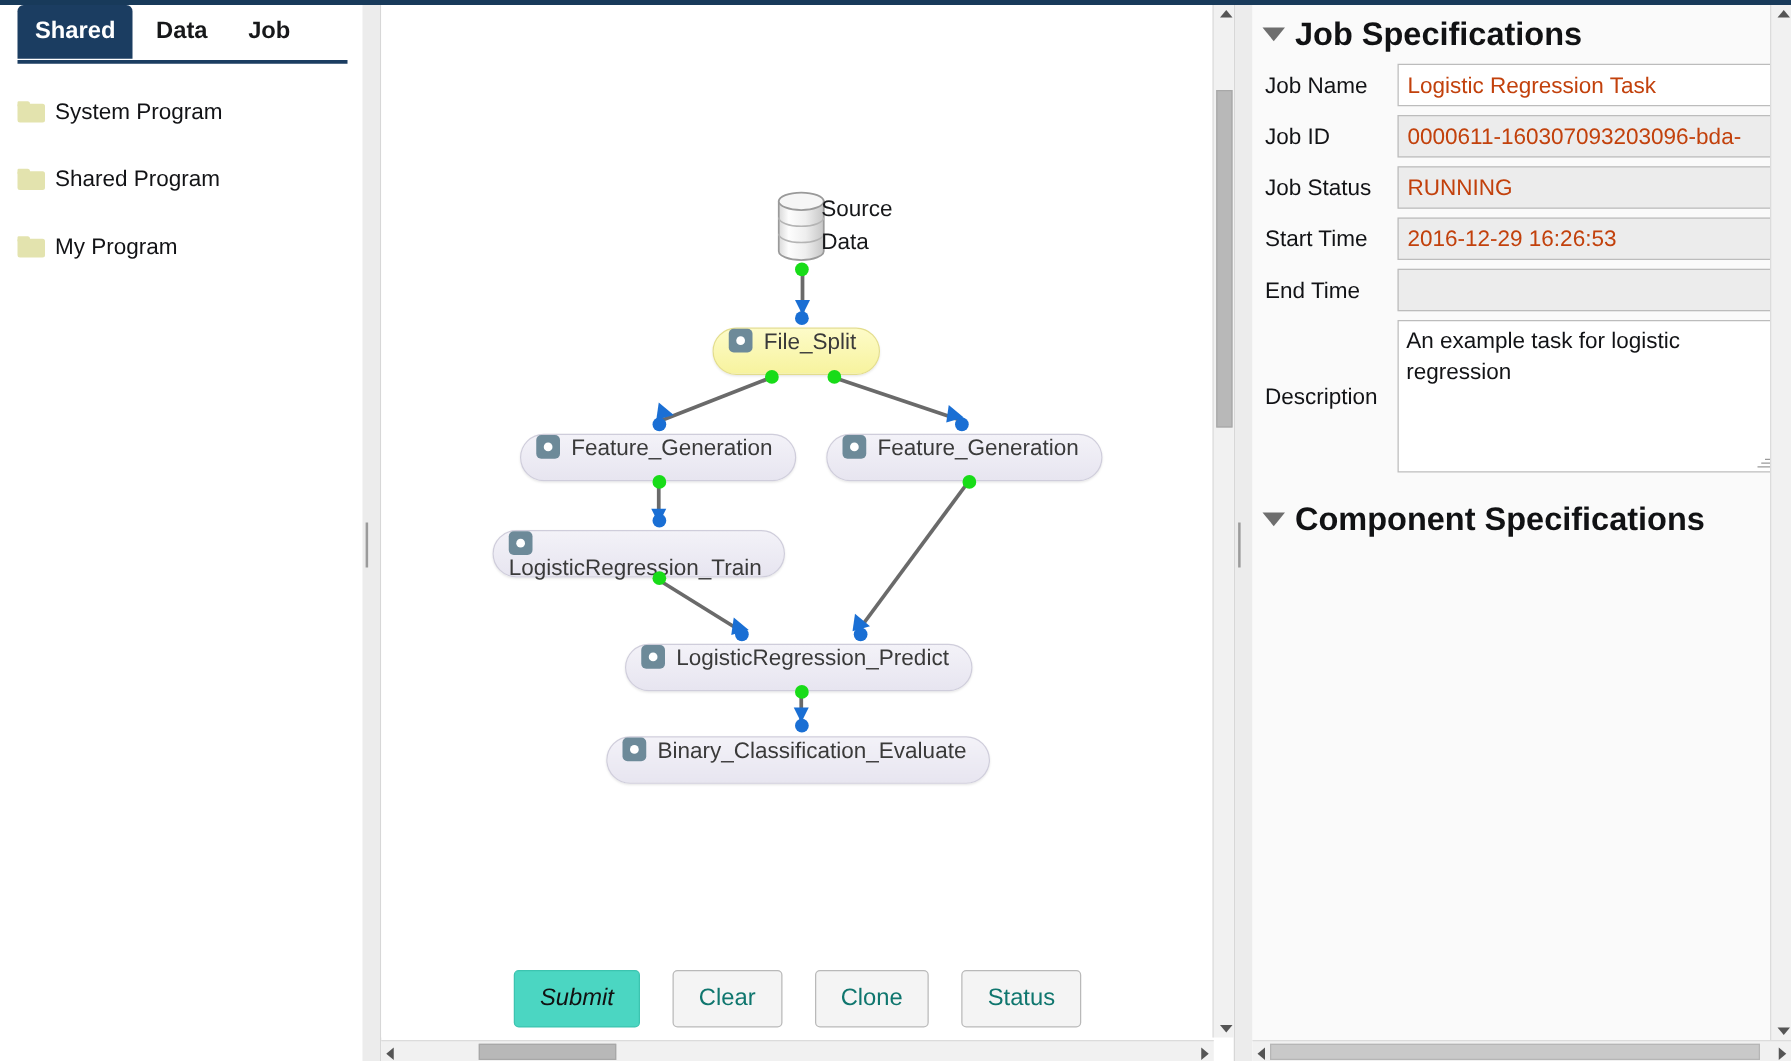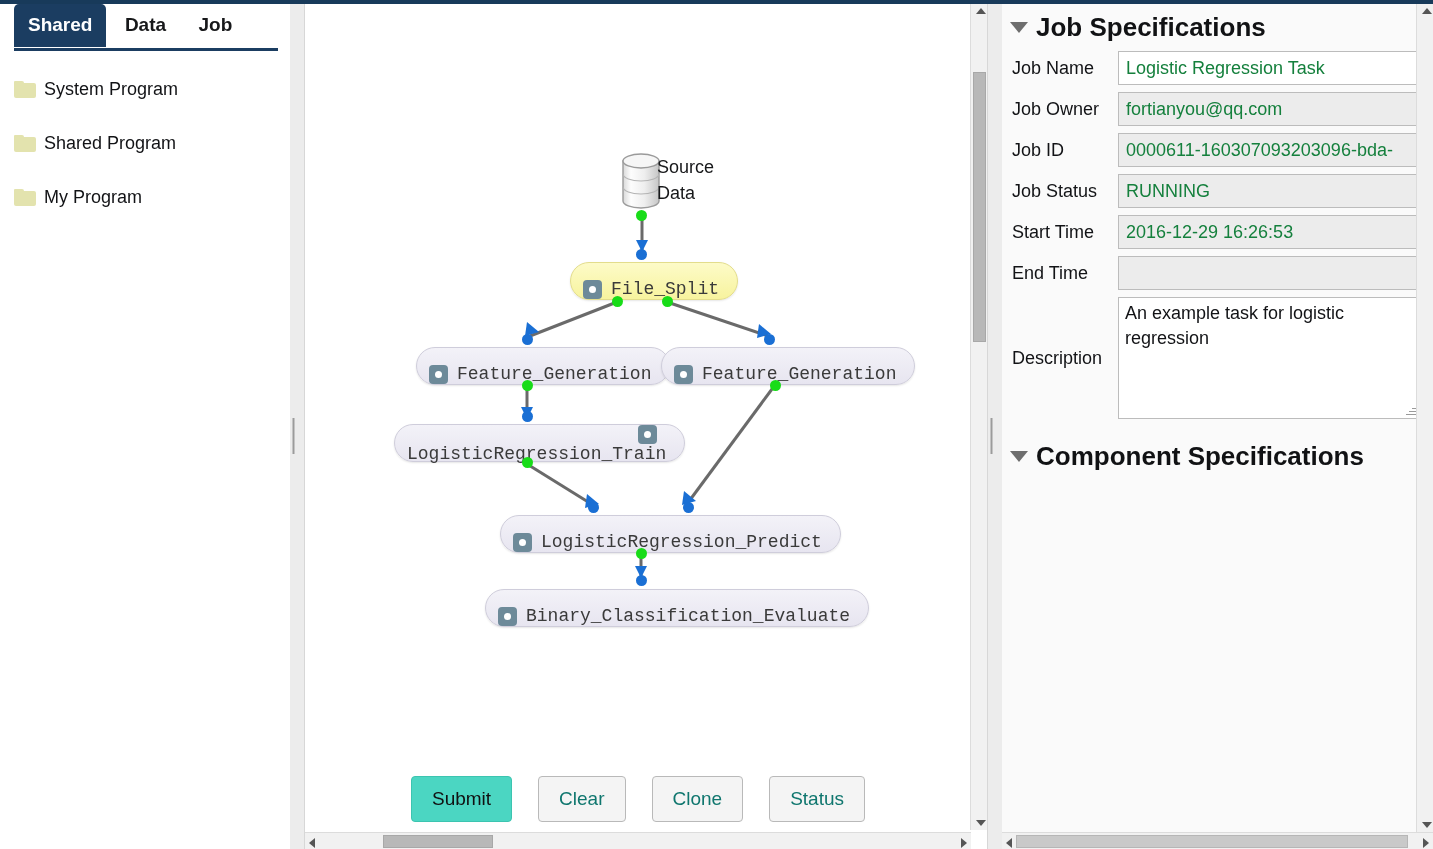--- a/index.html
+++ b/index.html
@@ -130,30 +130,29 @@
     width: 666px; height: 826px;
     background: #ffffff;
     overflow: hidden;
   }
   .canvas-svg { position: absolute; left: 0; top: 0; }
 
   
   .node {
     position: absolute;
     display: flex;
-    align-items: flex-end;
+    align-items: flex-start;
     height: 38px;
     padding: 0 18px 0 12px;
     border-radius: 19px;
     background: linear-gradient(to bottom, #f3f2f8 0%, #e7e5f0 100%);
     border: 1px solid #cfcddb;
     box-shadow: 0 1px 2px rgba(0,0,0,0.10);
     cursor: pointer;
     white-space: nowrap;
-    font-family: Liberation Mono, monospace;
   }
   .node.highlight {
     background: linear-gradient(to bottom, #fdfbc8 0%, #f7f39e 100%);
     border: 1px solid #e3dd8c;
   }
   .node-icon {
     width: 19px; height: 19px;
     border-radius: 4px;
     background: #6d8a99;
     margin-right: 9px;
@@ -213,20 +212,21 @@
     border: 1px solid #b9b9b9;
     border-radius: 4px;
     padding: 11px 20px;
     cursor: pointer;
     font-family: "Liberation Sans", sans-serif;
   }
   .btn.primary {
     background: #4bd6c2;
     border: 1px solid #3cc4b0;
     color: #111111;
+    font-style: italic;
   }
 
   
   .vscroll {
     position: absolute;
     right: 0; top: 0;
     width: 17px; height: 826px;
     background: #f1f1f1;
     border-left: 1px solid #dcdcdc;
   }
@@ -303,21 +303,21 @@
     color: #121316;
     text-align: left;
     padding-right: 6px;
   }
   .finput {
     flex: 1 1 auto;
     height: 34px;
     border: 1px solid #bcbcbc;
     background: #ececec;
     font-size: 18px;
-    color: #15803d;
+    color: #c2410c;
     padding: 0 7px;
     font-family: "Liberation Sans", sans-serif;
     overflow: hidden;
     white-space: nowrap;
     line-height: 32px;
     border-radius: 0;
   }
   .finput.editable { background: #ffffff; }
   .frow.desc { align-items: center; margin-top: 4px; }
   .ftext {
@@ -527,24 +527,20 @@
       <span class="tri"></span>
       <span class="section-title">Job Specifications</span>
     </div>
 
     <div class="form">
       <div class="frow">
         <span class="flabel">Job Name</span>
         <div class="finput editable">Logistic Regression Task</div>
       </div>
       <div class="frow">
-        <span class="flabel">Job Owner</span>
-        <div class="finput">fortianyou@qq.com</div>
-      </div>
-      <div class="frow">
         <span class="flabel">Job ID</span>
         <div class="finput">0000611-160307093203096-bda-</div>
       </div>
       <div class="frow">
         <span class="flabel">Job Status</span>
         <div class="finput">RUNNING</div>
       </div>
       <div class="frow">
         <span class="flabel">Start Time</span>
         <div class="finput">2016-12-29 16:26:53</div>

